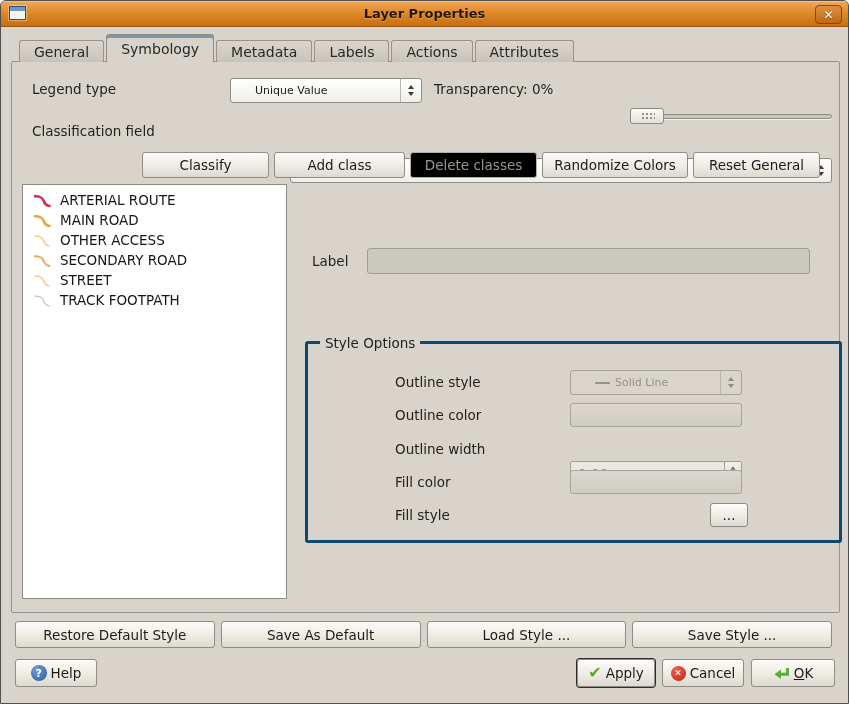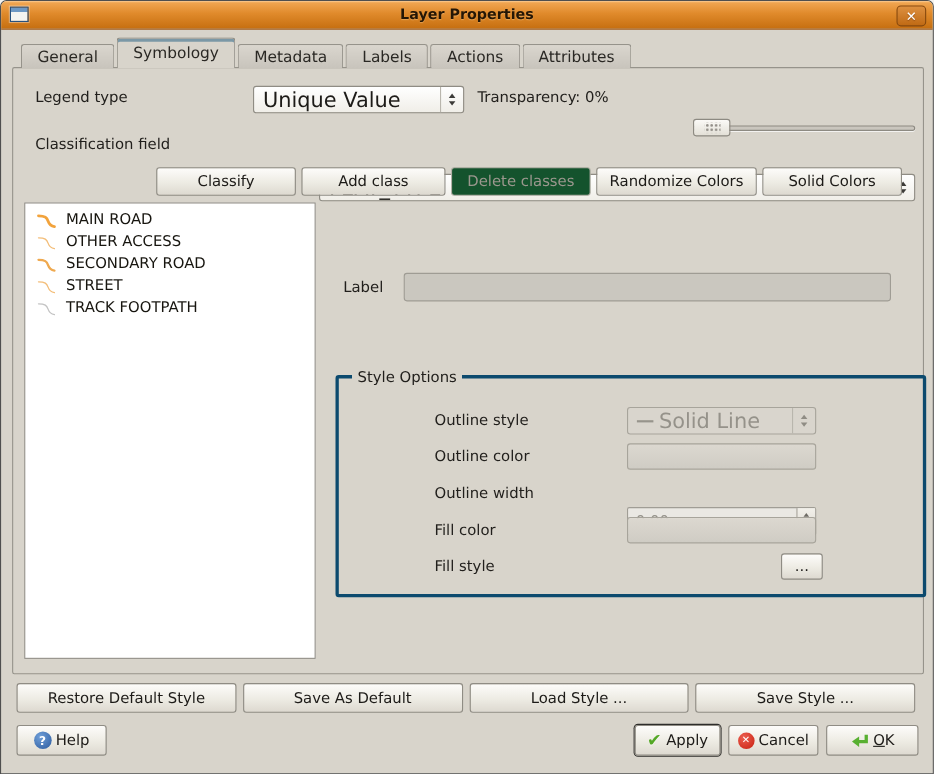--- a/index.html
+++ b/index.html
@@ -52,27 +52,27 @@
   .abs { position:absolute; }
   .lbl { font-size:13.5px; color:#211f1c; white-space:nowrap; }
 
   
   .btn {
     background:linear-gradient(180deg,#fdfcfa 0%,#edebe3 55%,#ddd9d0 100%);
     border:1px solid #8f8c84; border-radius:3px;
     display:flex; align-items:center; justify-content:center;
     font-size:13.5px; color:#1d1b18; cursor:default; white-space:nowrap;
   }
-  .btn.disabled { background:#14532d; border-color:#b3b0a7; color:#9b978e; }
+  .btn.disabled { background:#000000; border-color:#b3b0a7; color:#9b978e; }
   .btn.focused { box-shadow:0 0 0 1px #2e2d2b; }
 
   
   .combo { position:relative; background:linear-gradient(180deg,#ffffff,#f0eee8);
     border:1px solid #8f8c84; border-radius:3px; display:flex; align-items:center; }
-  .combo .val { padding-left:8px; font-size:19px; color:#1d1b18; display:flex; align-items:center; gap:5px; }
+  .combo .val { padding-left:24px; font-size:11px; color:#1d1b18; display:flex; align-items:center; gap:5px; }
   .combo .spin { position:absolute; right:0; top:0; bottom:0; width:21px;
     border-left:1px solid #b9b6ad; display:flex; flex-direction:column; align-items:center; justify-content:center; gap:3px; }
   .tri-up { width:0; height:0; border-left:3.5px solid transparent; border-right:3.5px solid transparent; border-bottom:4.5px solid #3c3b38; }
   .tri-dn { width:0; height:0; border-left:3.5px solid transparent; border-right:3.5px solid transparent; border-top:4.5px solid #3c3b38; }
   .combo.disabled { background:#d9d5cd; border-color:#a7a49b; }
   .combo.disabled .val { color:#95928a; }
   .combo.disabled .tri-up { border-bottom-color:#8f8c84; }
   .combo.disabled .tri-dn { border-top-color:#8f8c84; }
 
   
@@ -192,23 +192,29 @@
       <span class="spin" style="border-left:none;">
           <span class="tri-up"></span>
           <span class="tri-dn"></span>
         </span>
     </div>
 
     <div class="abs btn" style="left:130px; top:90px; width:127px; height:26px;">Classify</div>
     <div class="abs btn" style="left:262px; top:90px; width:131px; height:26px;">Add class</div>
     <div class="abs btn disabled" style="left:398px; top:90px; width:127px; height:26px;">Delete classes</div>
     <div class="abs btn" style="left:530px; top:90px; width:146px; height:26px;">Randomize Colors</div>
-    <div class="abs btn" style="left:681px; top:90px; width:127px; height:26px;">Solid Colors</div>
+    <div class="abs btn" style="left:681px; top:90px; width:127px; height:26px;">Reset General</div>
 
     <div class="class-list" id="class-list">
+  <div class="cls-row">
+    <svg viewBox="0 0 19 15">
+      <path class="cls-path" d="M2 3.2 C8 3.2 9.6 4.8 10.7 8 C11.7 10.9 12.8 12.4 16.5 13" fill="none" stroke-linecap="round" stroke="#d22d49" stroke-width="2.6"></path>
+    </svg>
+    <span class="cls-label">ARTERIAL ROUTE</span>
+  </div>
 
 
   <div class="cls-row">
     <svg viewBox="0 0 19 15">
       <path class="cls-path" d="M2 3.2 C8 3.2 9.6 4.8 10.7 8 C11.7 10.9 12.8 12.4 16.5 13" fill="none" stroke-linecap="round" stroke="#f2a33c" stroke-width="2.6"></path>
     </svg>
     <span class="cls-label">MAIN ROAD</span>
   </div>
 
   <div class="cls-row">

